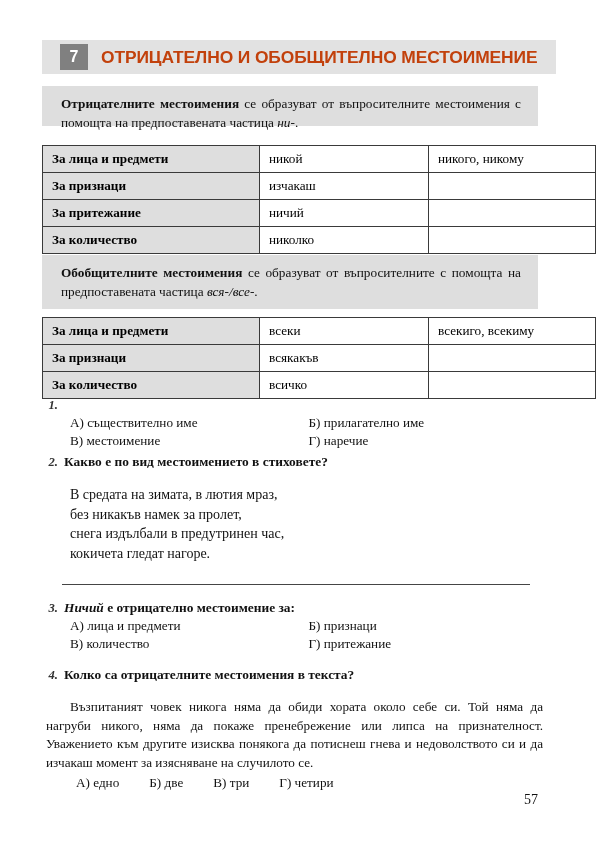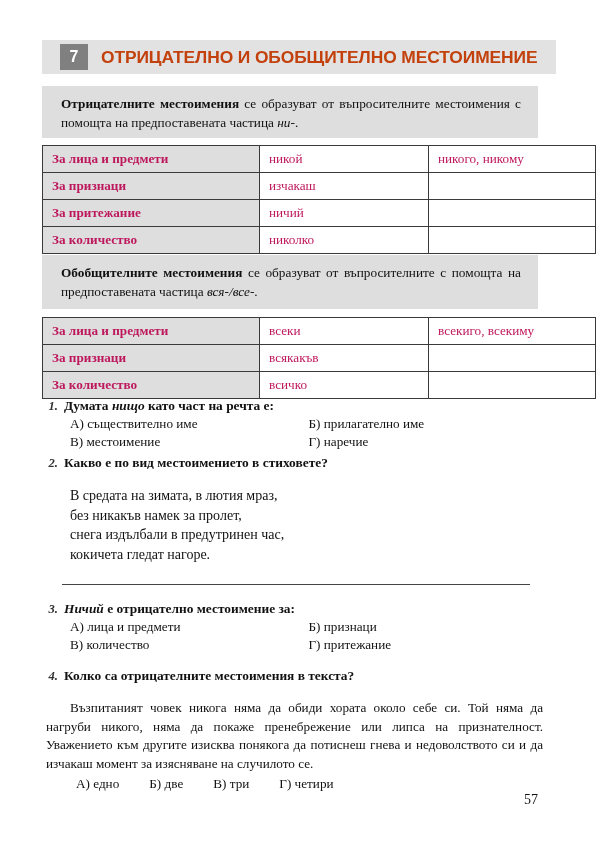--- a/index.html
+++ b/index.html
@@ -71,42 +71,42 @@
   .info-box .ib-inner {
     padding: 9px 17px 9px 19px;
   }
   .info-box b { font-weight: bold; }
   .info-box i { font-style: italic; }
 
   #info-box-1 {
     left: 42px;
     top: 86px;
     width: 496px;
-    height: 52px;
+    height: 40px;
   }
   #info-box-2 {
     left: 42px;
     top: 255px;
     width: 496px;
     height: 54px;
   }
 
   
   .pron-table {
     position: absolute;
     border-collapse: collapse;
     table-layout: fixed;
     font-size: 13.2px;
   }
   .pron-table td {
     border: 1.3px solid #3a3a3a;
     padding: 4px 9px 5px 9px;
     height: 17px;
     vertical-align: middle;
-    color: #be185d;
+    color: #000000;
   }
   .pron-table td.c-label {
     background: #dedede;
     font-weight: bold;
     width: 198px;
   }
   .pron-table td.c-base { width: 150px; }
   .pron-table td.c-forms { width: 148px; }
 
   #table-1 {
@@ -288,21 +288,20 @@
         <td class="c-forms"></td>
       </tr>
     </tbody>
   </table>
 
   <div class="exercises">
 
     <div class="ex" id="ex-1">
       <div class="ex-head">
         <span class="ex-num">1.</span>
-        <span class="ex-q"><span>Думата </span><i>нищо</i><span> като част на речта е:</span></span>
       </div>
       <div class="options">
         <div class="opt">А) съществително име</div>
         <div class="opt">Б) прилагателно име</div>
         <div class="opt">В) местоимение</div>
         <div class="opt">Г) наречие</div>
       </div>
     </div>
 
     <div class="ex" id="ex-2">

